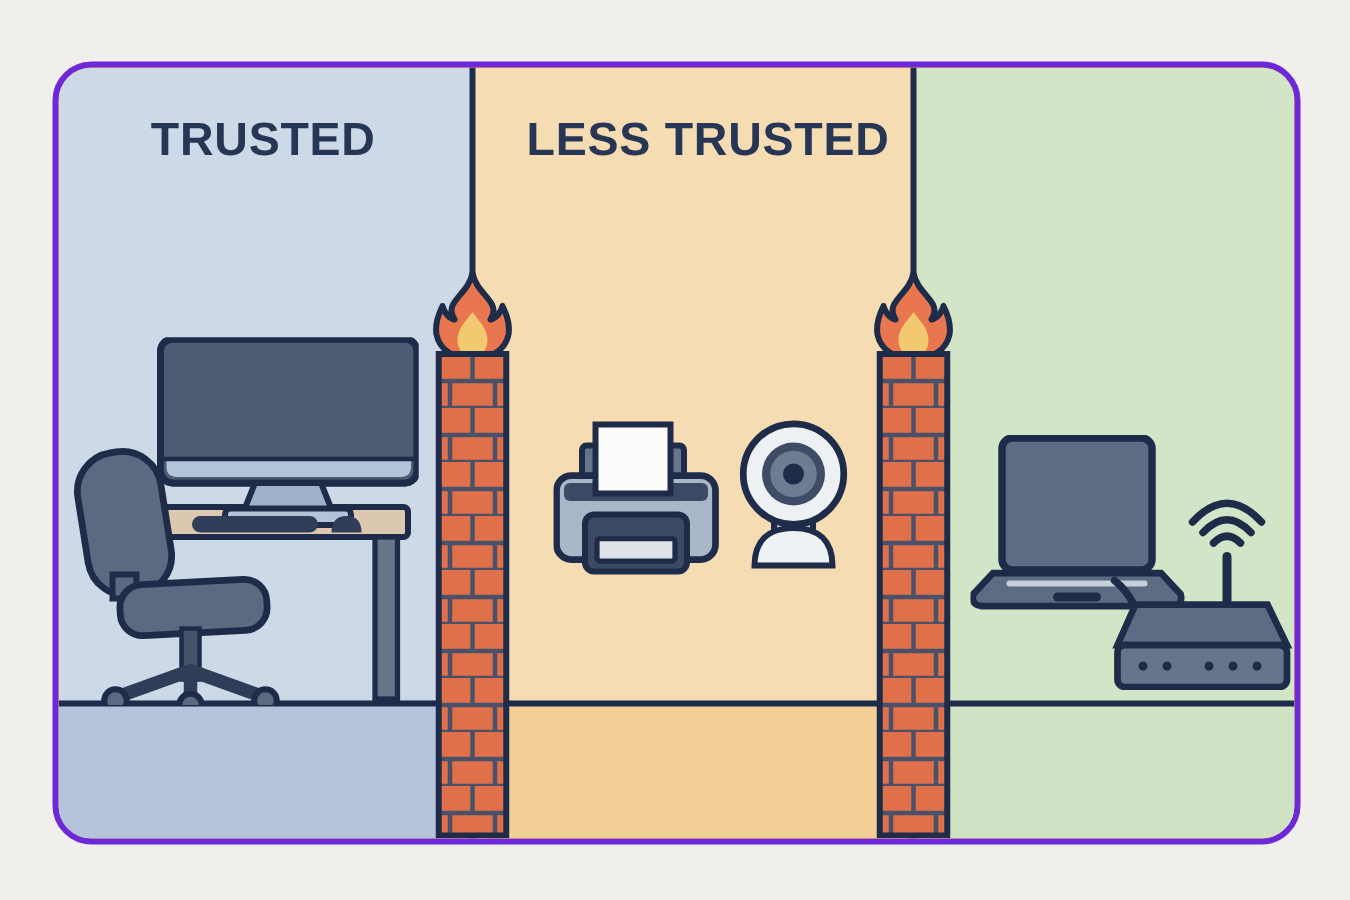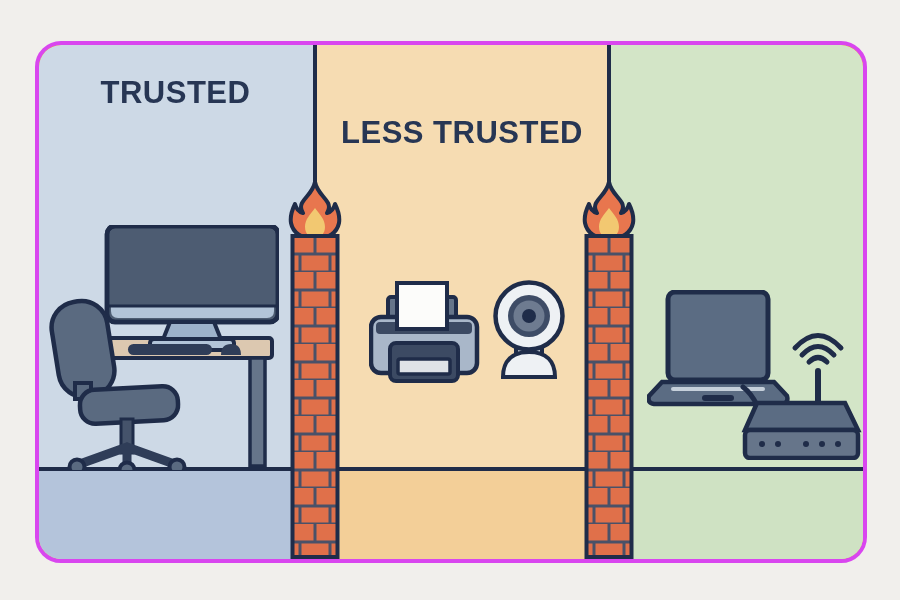--- a/index.html
+++ b/index.html
@@ -3,40 +3,40 @@
 <meta charset="utf-8">
 <style>
   html,body{margin:0;padding:0;}
   body{
     width:900px;height:600px;position:relative;overflow:hidden;
     background:#f1efec;
     font-family:"Liberation Sans", sans-serif;
   }
   .frame{
     position:absolute;left:35px;top:41px;width:832px;height:522px;
-    box-sizing:border-box;border:4px solid #d946ef;border-radius:26px;
+    box-sizing:border-box;border:4px solid #6d28d9;border-radius:26px;
     overflow:hidden;background:#f97316;
   }
   .zone{position:absolute;top:0;height:514px;}
   .zone-trusted{left:0;width:276px;background:#cdd9e6;}
   .zone-less{left:276px;width:294px;background:#f6dcb2;}
   .zone-dmz{left:570px;width:254px;background:#d3e5c7;}
   .floor{position:absolute;height:92px;top:422px;box-sizing:border-box;border-top:4px solid #1f2c49;}
   .floor-trusted{left:0;width:276px;background:#b4c4db;}
   .floor-less{left:276px;width:294px;background:#f3cf98;}
   .floor-dmz{left:570px;width:254px;background:#cfe2c3;}
   .divider{position:absolute;top:0;width:4px;height:514px;background:#1f2c49;}
   .divider-left{left:274px;}
   .divider-right{left:568px;}
   .zone-label{
     position:absolute;top:30px;text-align:center;
     font-weight:700;font-size:31px;letter-spacing:0.5px;color:#273654;
   }
   .label-trusted{left:10px;width:253px;}
-  .label-less{left:299px;width:248px;margin-top:40px;}
+  .label-less{left:309px;width:248px;}
   .label-dmz{left:593px;width:202px;}
   .art{position:absolute;}
   .art-desk{left:10px;top:180px;}
   .art-printer{left:330px;top:235px;}
   .art-webcam{left:450px;top:232px;}
   .art-laptop{left:608px;top:245px;}
   .art-router{left:694px;top:260px;}
   .wall{position:absolute;top:135px;width:62px;height:379px;}
   .wall-1{left:245px;}
   .wall-2{left:539px;}

